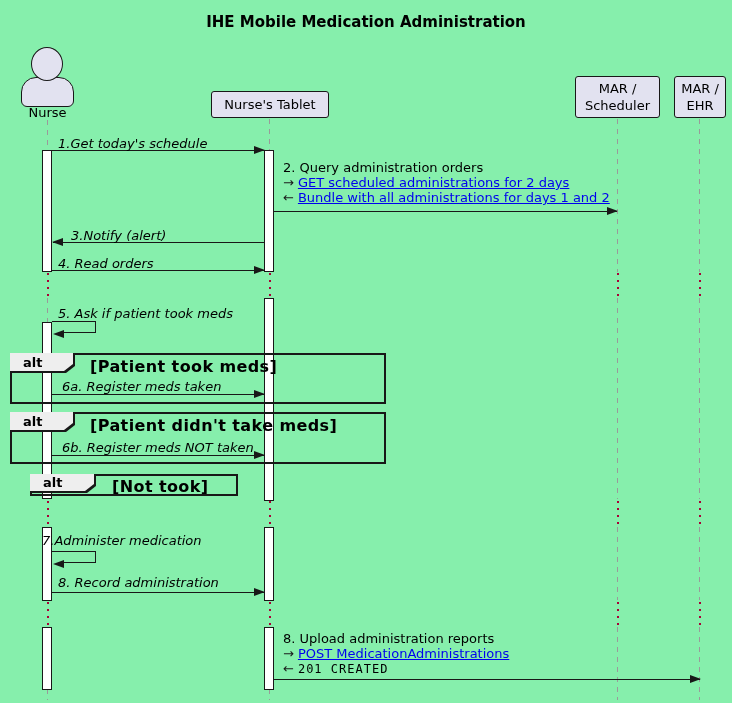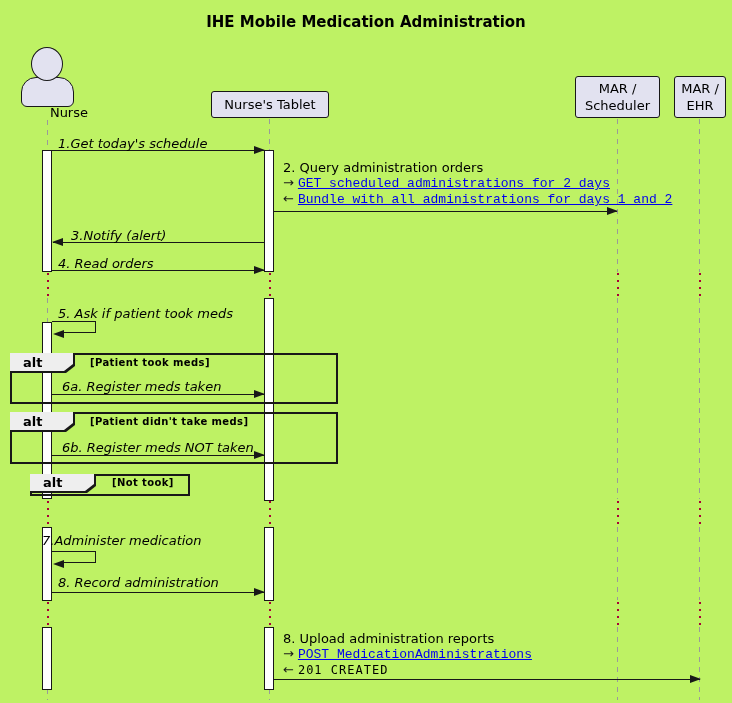--- a/index.html
+++ b/index.html
@@ -1,28 +1,28 @@
 <!DOCTYPE html>
 <html><head>
 <meta charset="utf-8">
 <style>
   html,body{margin:0;padding:0;background:#fff;}
-  #diagram{position:relative;width:732px;height:703px;background:#bef264;overflow:hidden;
+  #diagram{position:relative;width:732px;height:703px;background:#86efac;overflow:hidden;
     font-family:"DejaVu Sans","Liberation Sans",sans-serif;color:#000;font-size:13px;}
   .abs{position:absolute;}
 
   
   .title{left:0;top:13px;width:732px;text-align:center;font-weight:bold;font-size:15px;}
 
   
   .actor-head{width:30px;height:32px;border:1.5px solid #181818;border-radius:50%;
     background:#E2E2F0;left:31px;top:47px;z-index:3;}
   .actor-body{width:51px;height:28px;border:1.5px solid #181818;border-radius:15px 15px 6px 6px;
     background:#E2E2F0;left:21px;top:77px;z-index:2;}
-  .actor-label{left:7px;top:105px;width:81px;text-align:right;}
+  .actor-label{left:7px;top:105px;width:81px;text-align:center;}
 
   
   .pbox{background:#E2E2F0;border:1.5px solid #181818;border-radius:3px;
     display:flex;flex-direction:column;align-items:center;justify-content:center;
     text-align:center;line-height:17px;z-index:3;}
 
   
   .dash{width:1px;background:repeating-linear-gradient(to bottom,#9a9a9a 0 5px,transparent 5px 10px);}
   .delay{width:2px;background:repeating-linear-gradient(to bottom,#A80036 0 2px,transparent 2px 7px);}
 
@@ -37,33 +37,33 @@
     border-right:11px solid #181818;border-top:4.5px solid transparent;border-bottom:4.5px solid transparent;}
   .selfmsg{z-index:4;}
   .selfmsg .s-top{position:absolute;left:0;right:0;top:0;height:0;border-top:1.2px solid #181818;}
   .selfmsg .s-right{position:absolute;right:0;top:0;bottom:0;width:0;border-right:1.2px solid #181818;}
   .selfmsg .s-bot{position:absolute;left:10px;right:0;bottom:0;height:0;border-bottom:1.2px solid #181818;}
   .selfmsg .head-l2{position:absolute;left:1px;bottom:-5px;width:0;height:0;
     border-right:11px solid #181818;border-top:4.5px solid transparent;border-bottom:4.5px solid transparent;}
 
   .msg-label{white-space:nowrap;z-index:5;font-style:italic;}
   .msg-block{z-index:5;line-height:15px;white-space:nowrap;}
-  .link{color:#0000EE;text-decoration:underline;cursor:pointer;font-family:Liberation Mono, monospace;}
+  .link{color:#0000EE;text-decoration:underline;cursor:pointer;}
   .mono{font-family:"DejaVu Sans Mono","Liberation Mono",monospace;font-size:12px;letter-spacing:1px;}
   .dir{color:#181818;margin-right:4px;}
 
   
-  .fragment{border:2px solid #181818;background:transparent;z-index:3;}
+  .fragment{border:2px solid #181818;background:transparent;z-index:3;padding-left:48px;}
   .frag-label{position:absolute;left:-2px;top:-2px;background:#181818;
     clip-path:polygon(0 0,100% 0,100% calc(100% - 7px),calc(100% - 9px) 100%,0 100%);}
   .frag-label-in{position:absolute;left:0;top:0;width:calc(100% - 2px);height:calc(100% - 2px);
     background:#EEEEEE;clip-path:polygon(0 0,100% 0,100% calc(100% - 7px),calc(100% - 9px) 100%,0 100%);
     display:flex;align-items:center;}
   .frag-label-in span{font-weight:bold;font-size:13px;padding-left:13px;}
-  .frag-cond{position:absolute;font-weight:bold;font-size:10px;letter-spacing:0.4px;white-space:nowrap;}
+  .frag-cond{position:absolute;font-weight:bold;font-size:16px;letter-spacing:0.4px;white-space:nowrap;}
 </style>
 </head>
 <body>
 
 <div id="diagram">
 
   <div class="abs title">IHE Mobile Medication Administration</div>
 
   <div class="abs dash" style="left:47px;top:120px;height:31px"></div>
   <div class="abs dash" style="left:47px;top:298px;height:24px"></div>

